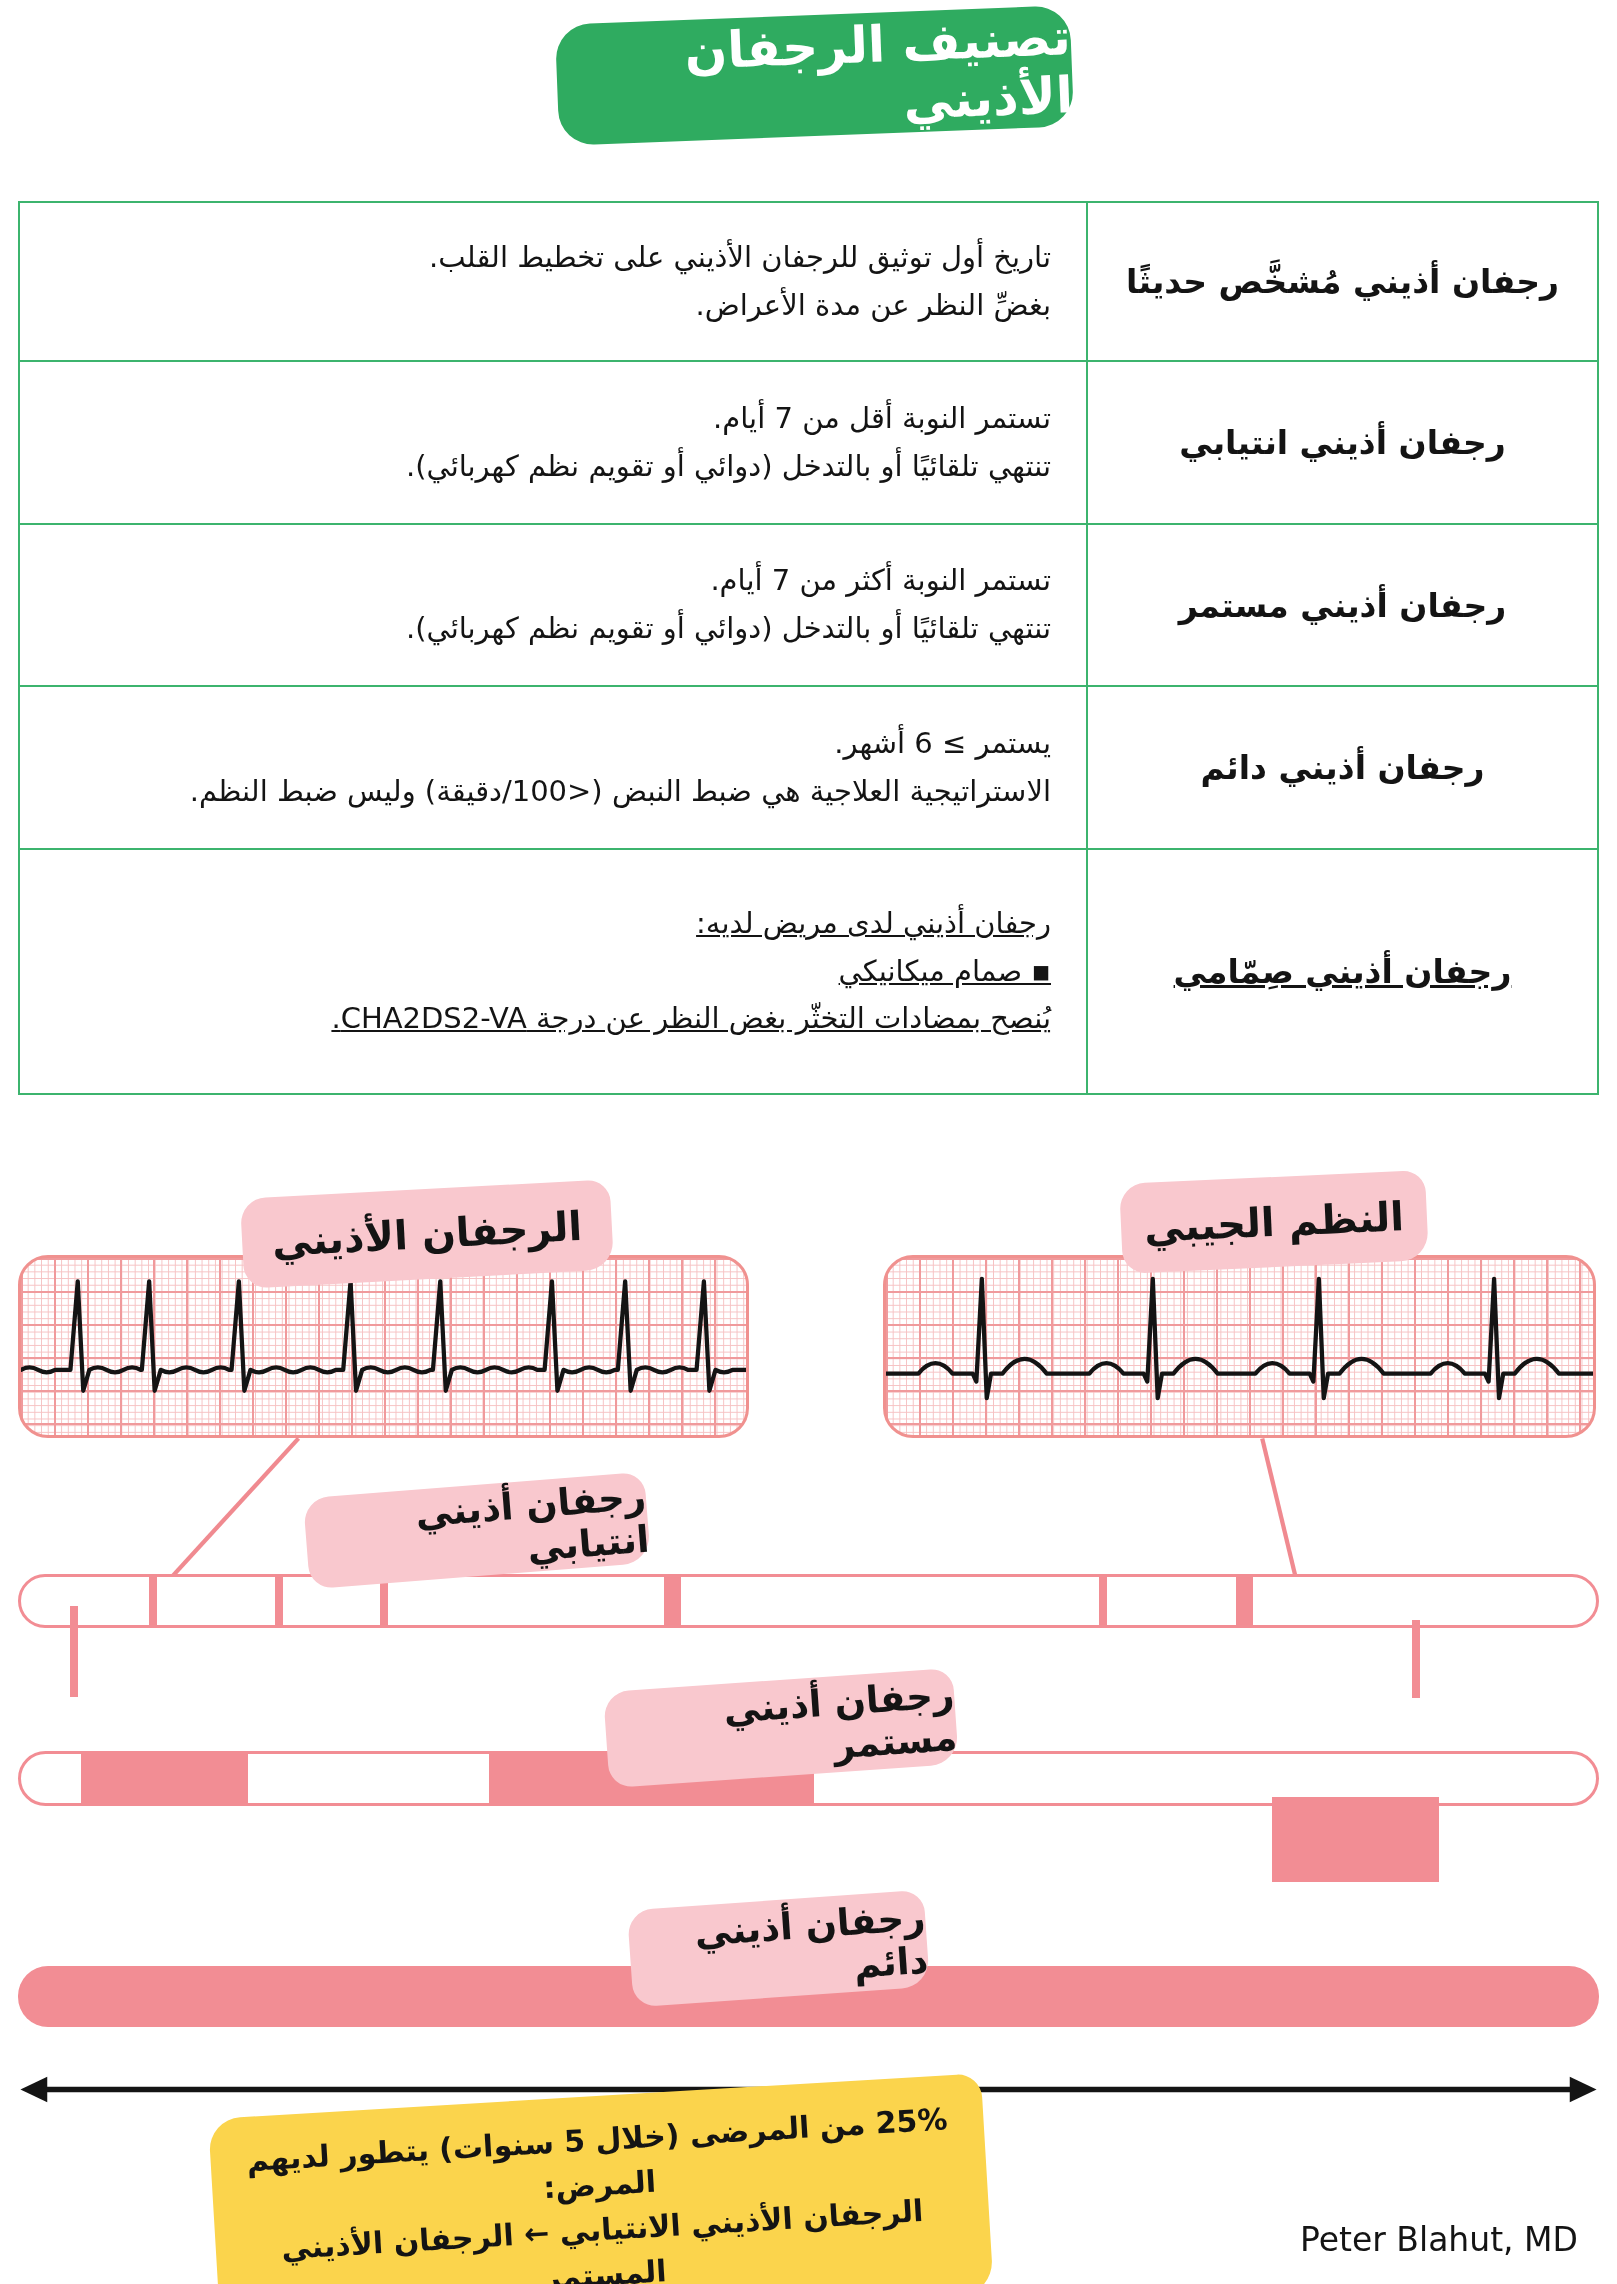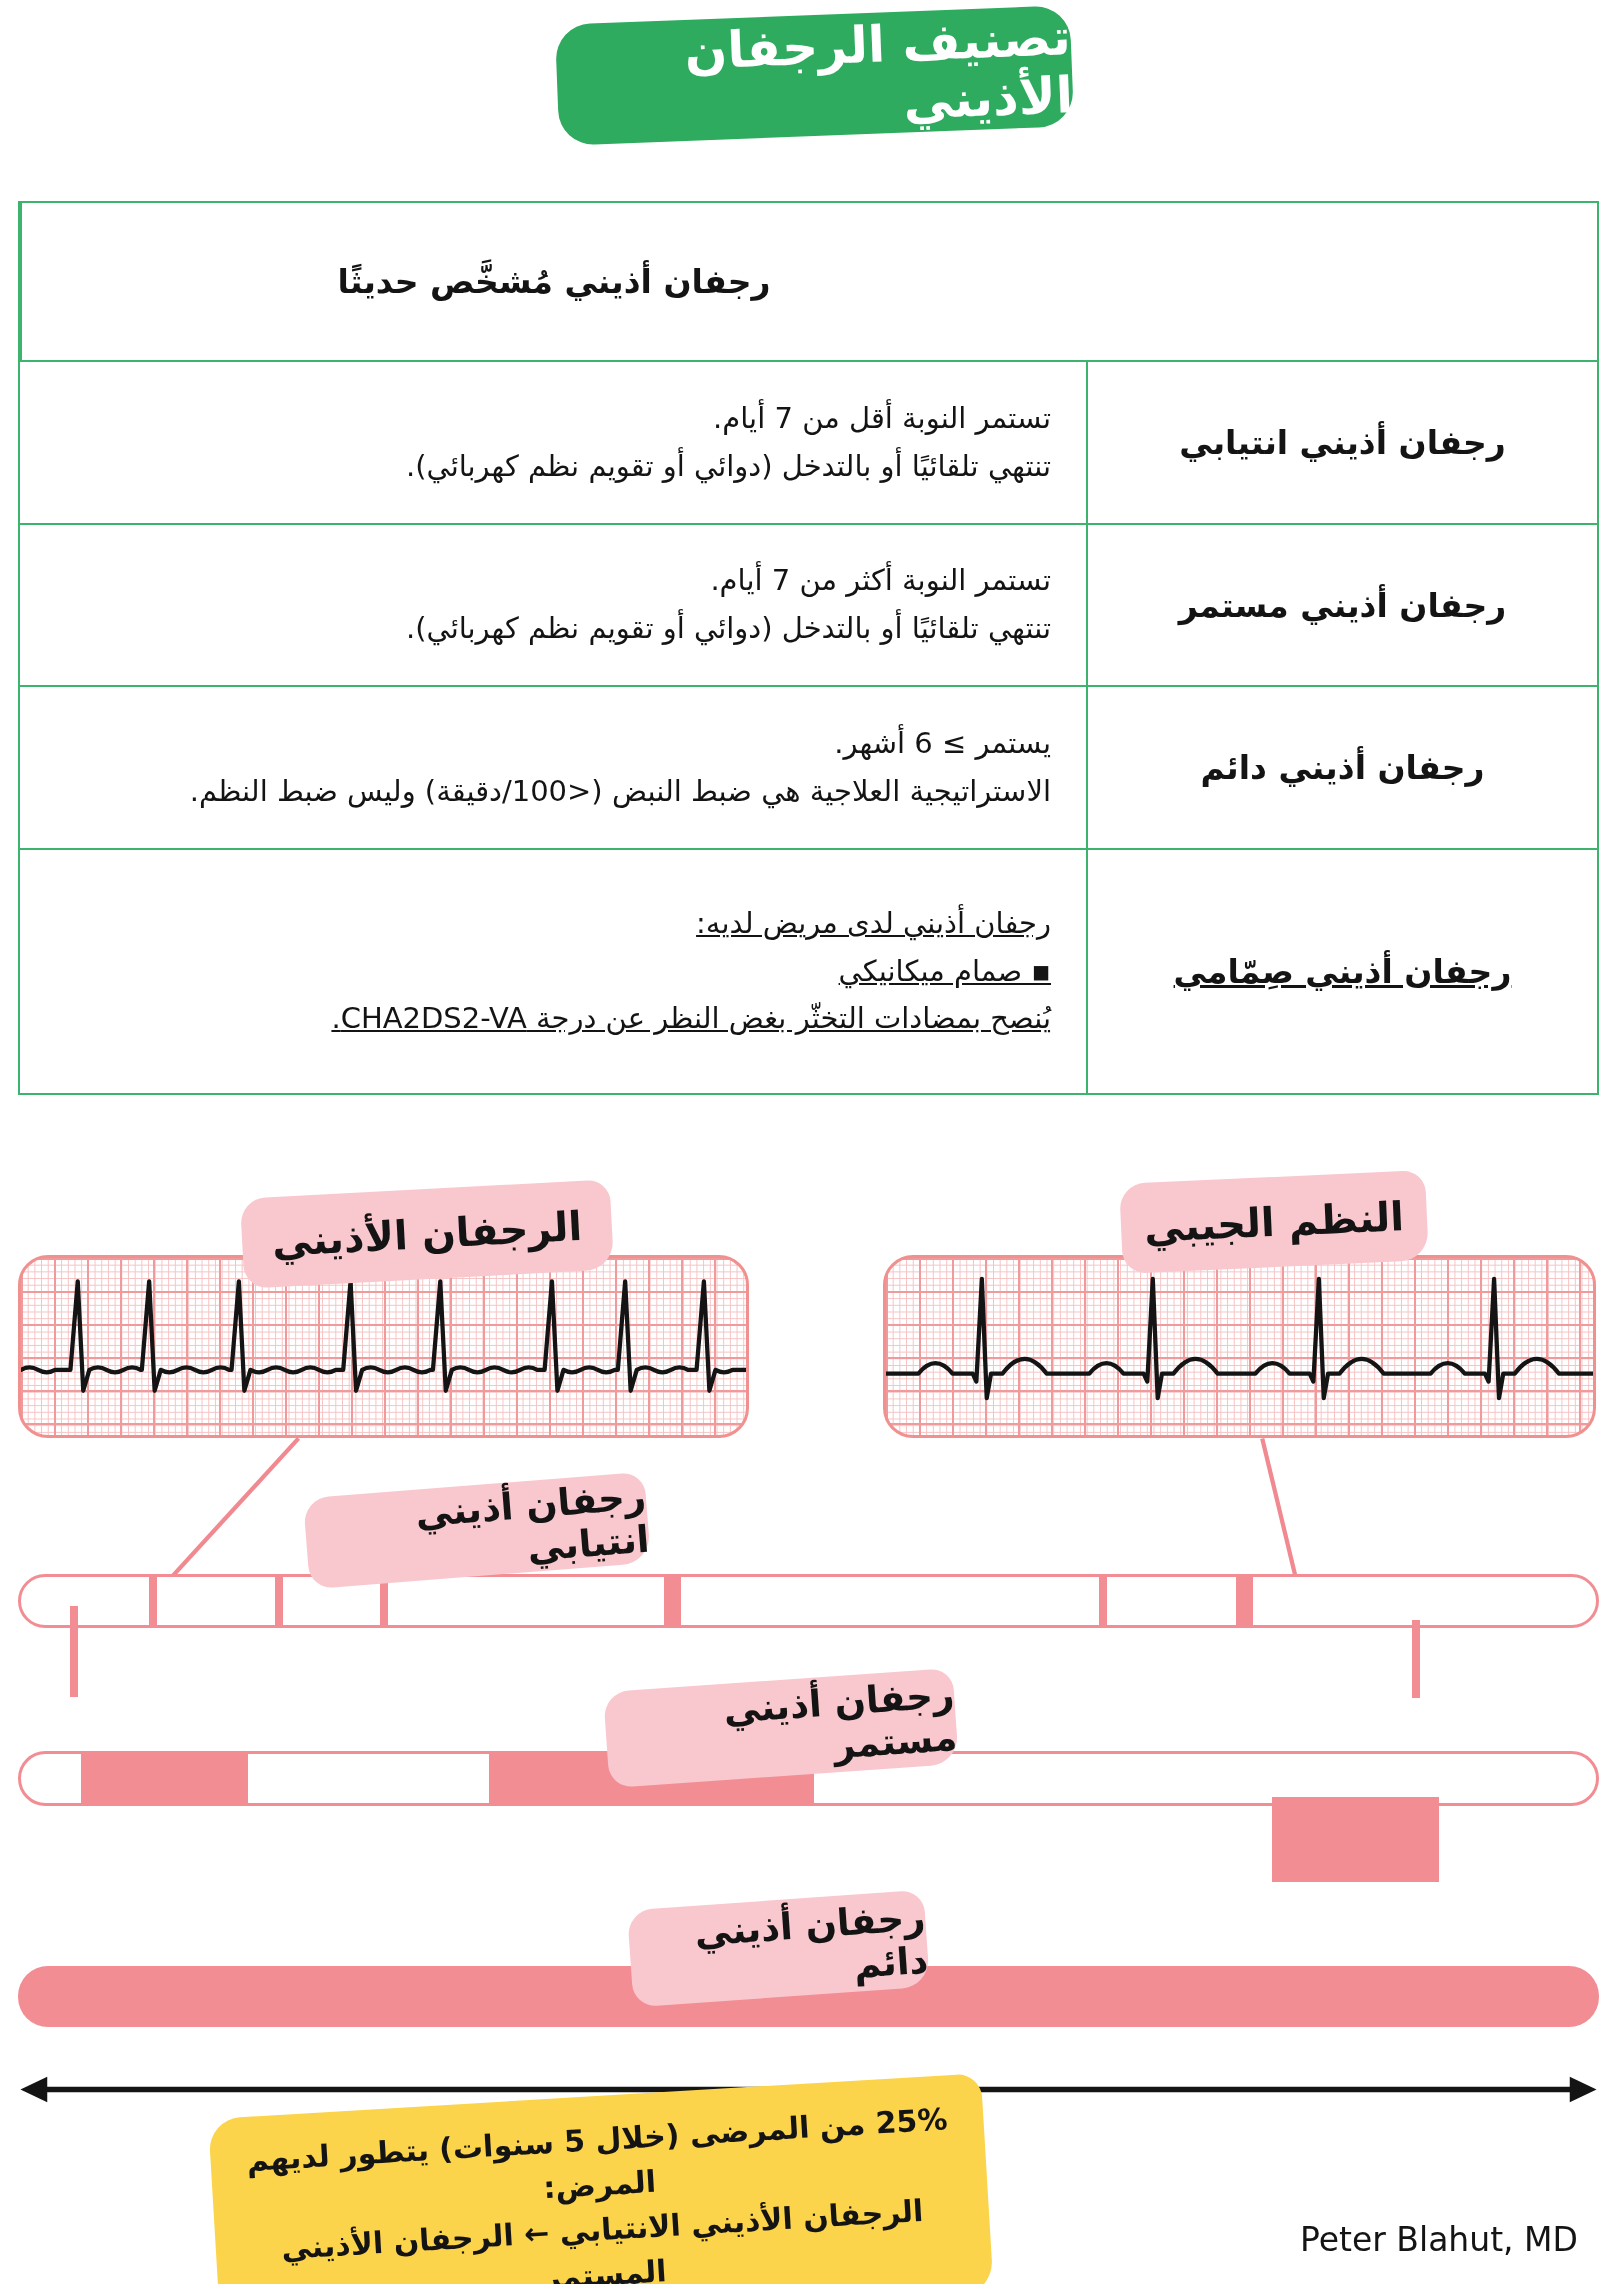--- a/index.html
+++ b/index.html
@@ -87,20 +87,24 @@
 <body>
 
 <div class="page" style="--green: #2fab60; --tborder: #3cb46e; --salmon: #f28d94; --pink: #f9c8ce; --yellow: #fbd44c; --gmin: #f6c2c3; --gmaj: #f09a9c;">
 
   <div class="title-badge">
     <span dir="rtl">تصنيف الرجفان الأذيني</span>
   </div>
 
   <div class="tbl">
     <div class="trow">
+      <div class="tdesc">
+        <div>تاريخ أول توثيق للرجفان الأذيني على تخطيط القلب.</div>
+        <div>بغضِّ النظر عن مدة الأعراض.</div>
+      </div>
       <div class="tterm">رجفان أذيني مُشخَّص حديثًا</div>
     </div>
     <div class="trow">
       <div class="tdesc">
         <div>تستمر النوبة أقل من 7 أيام.</div>
         <div>تنتهي تلقائيًا أو بالتدخل (دوائي أو تقويم نظم كهربائي).</div>
       </div>
       <div class="tterm">رجفان أذيني انتيابي</div>
     </div>
     <div class="trow">

